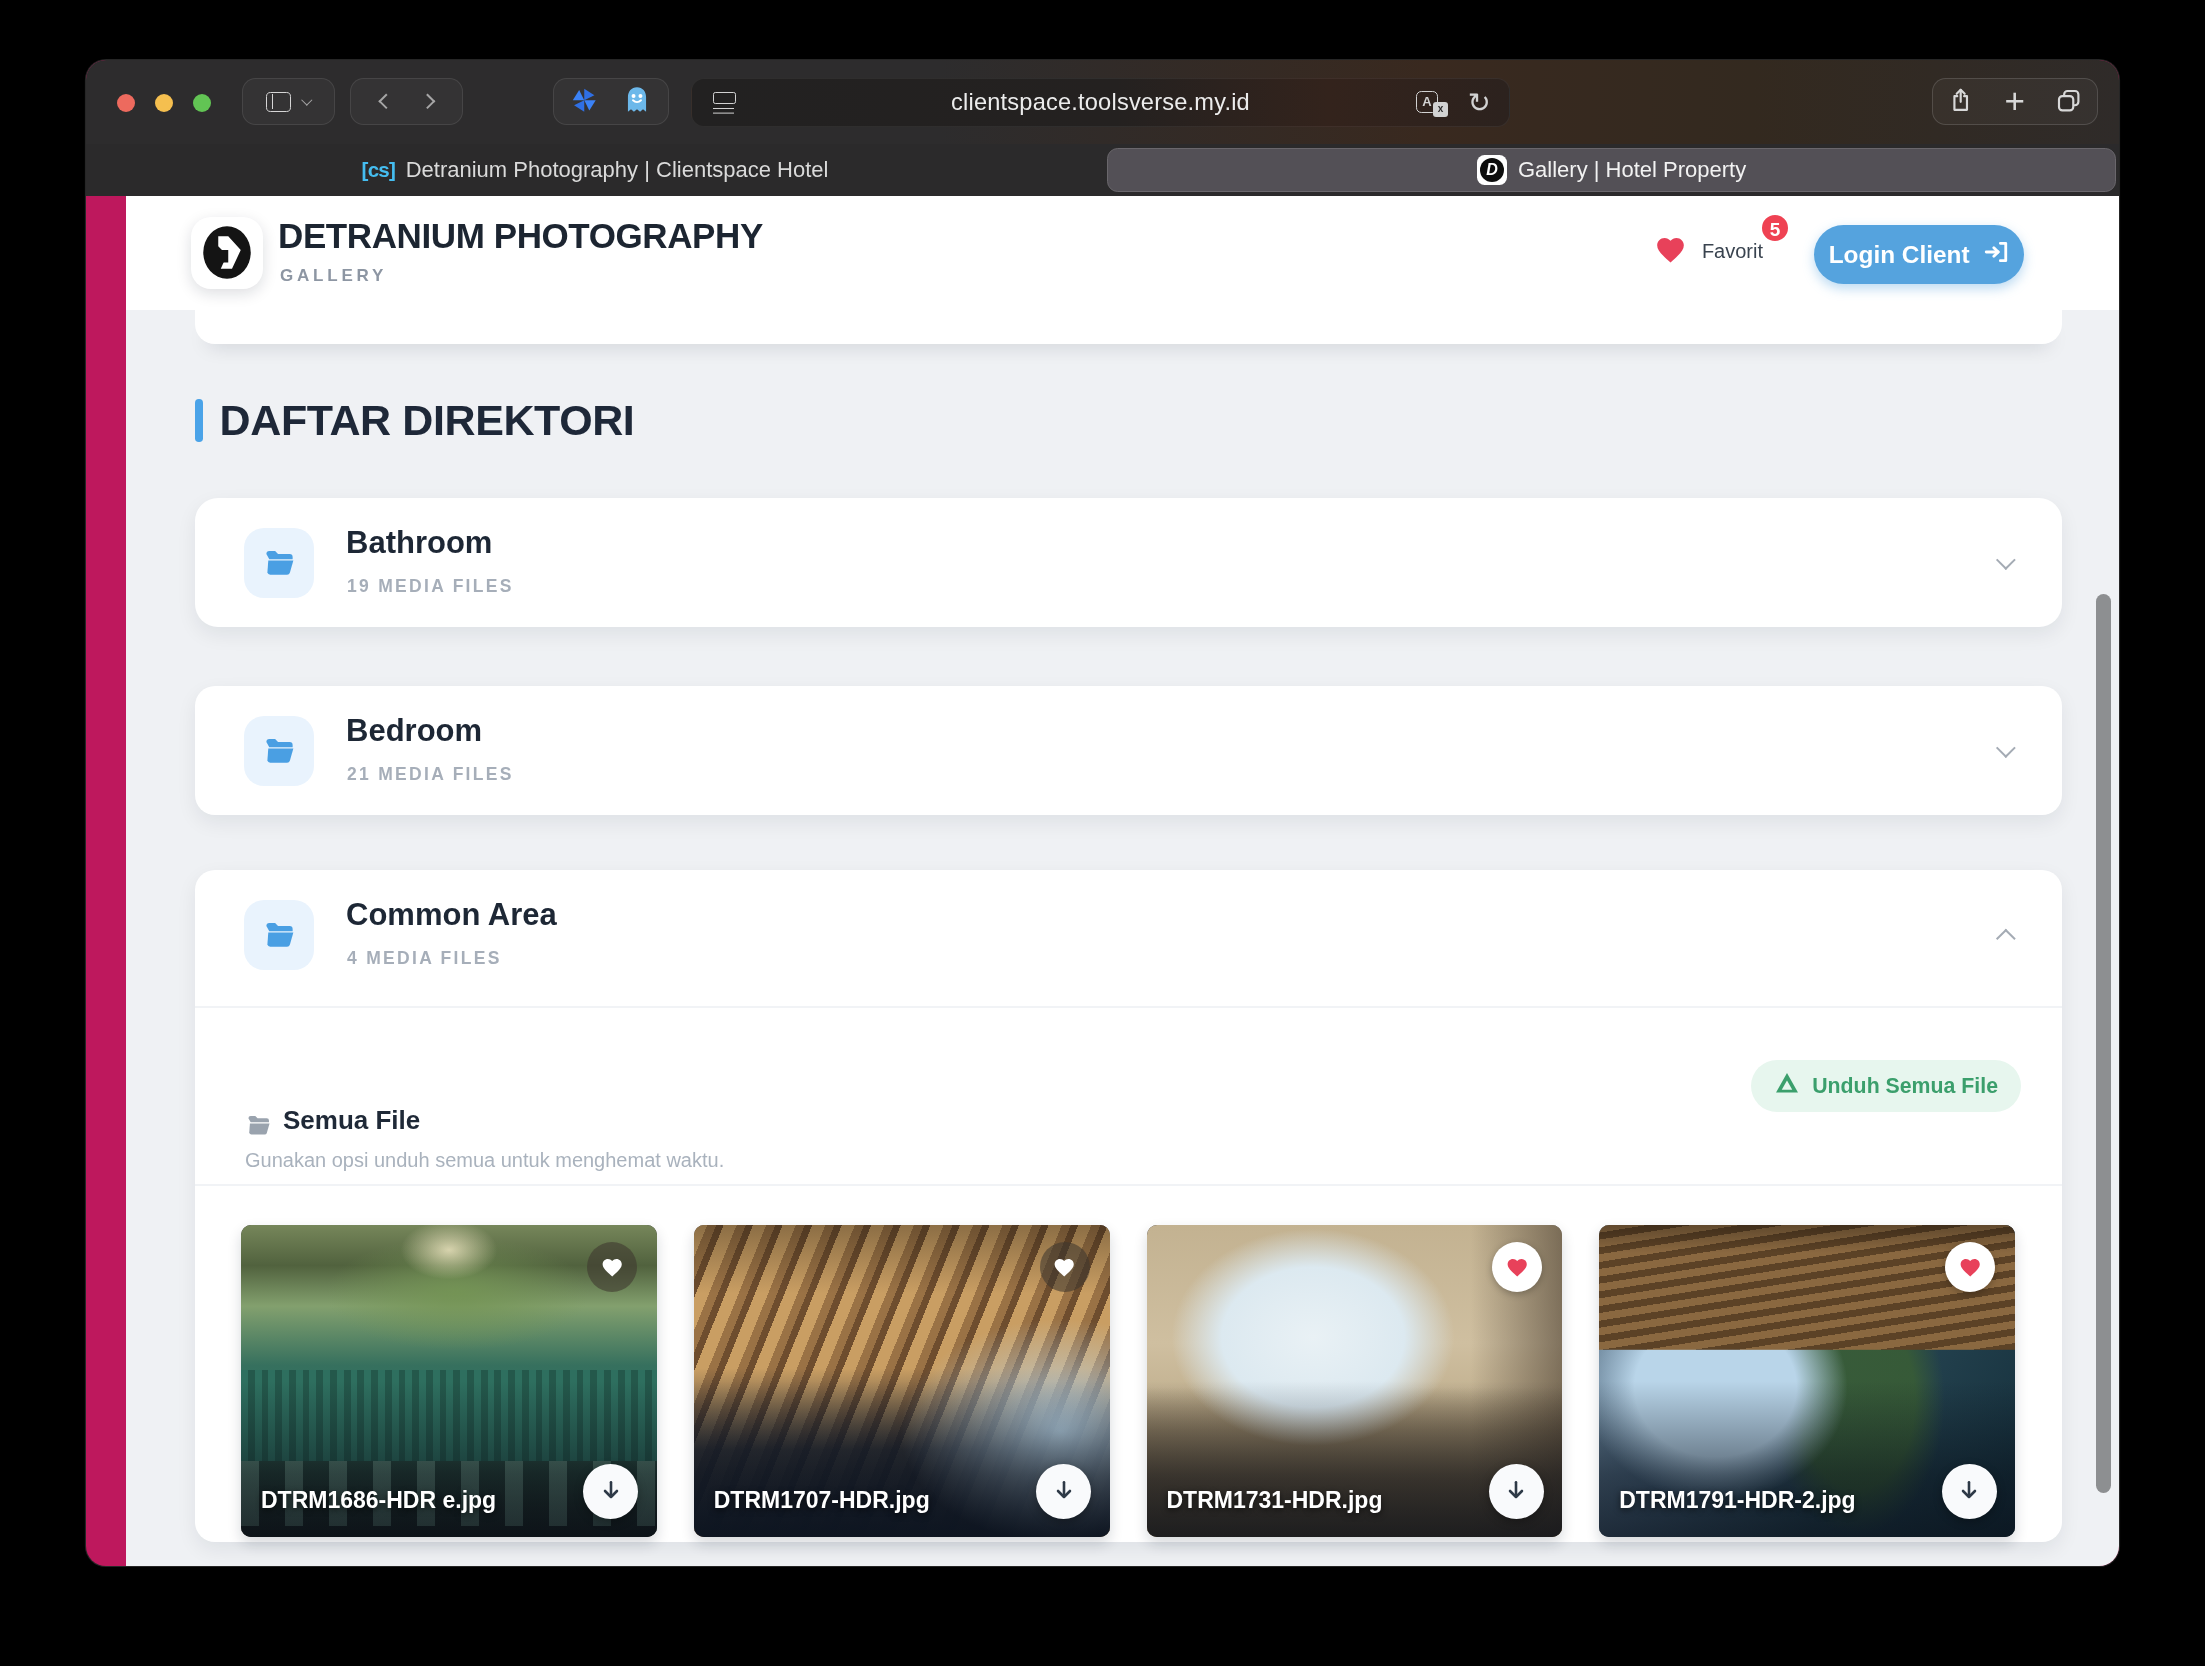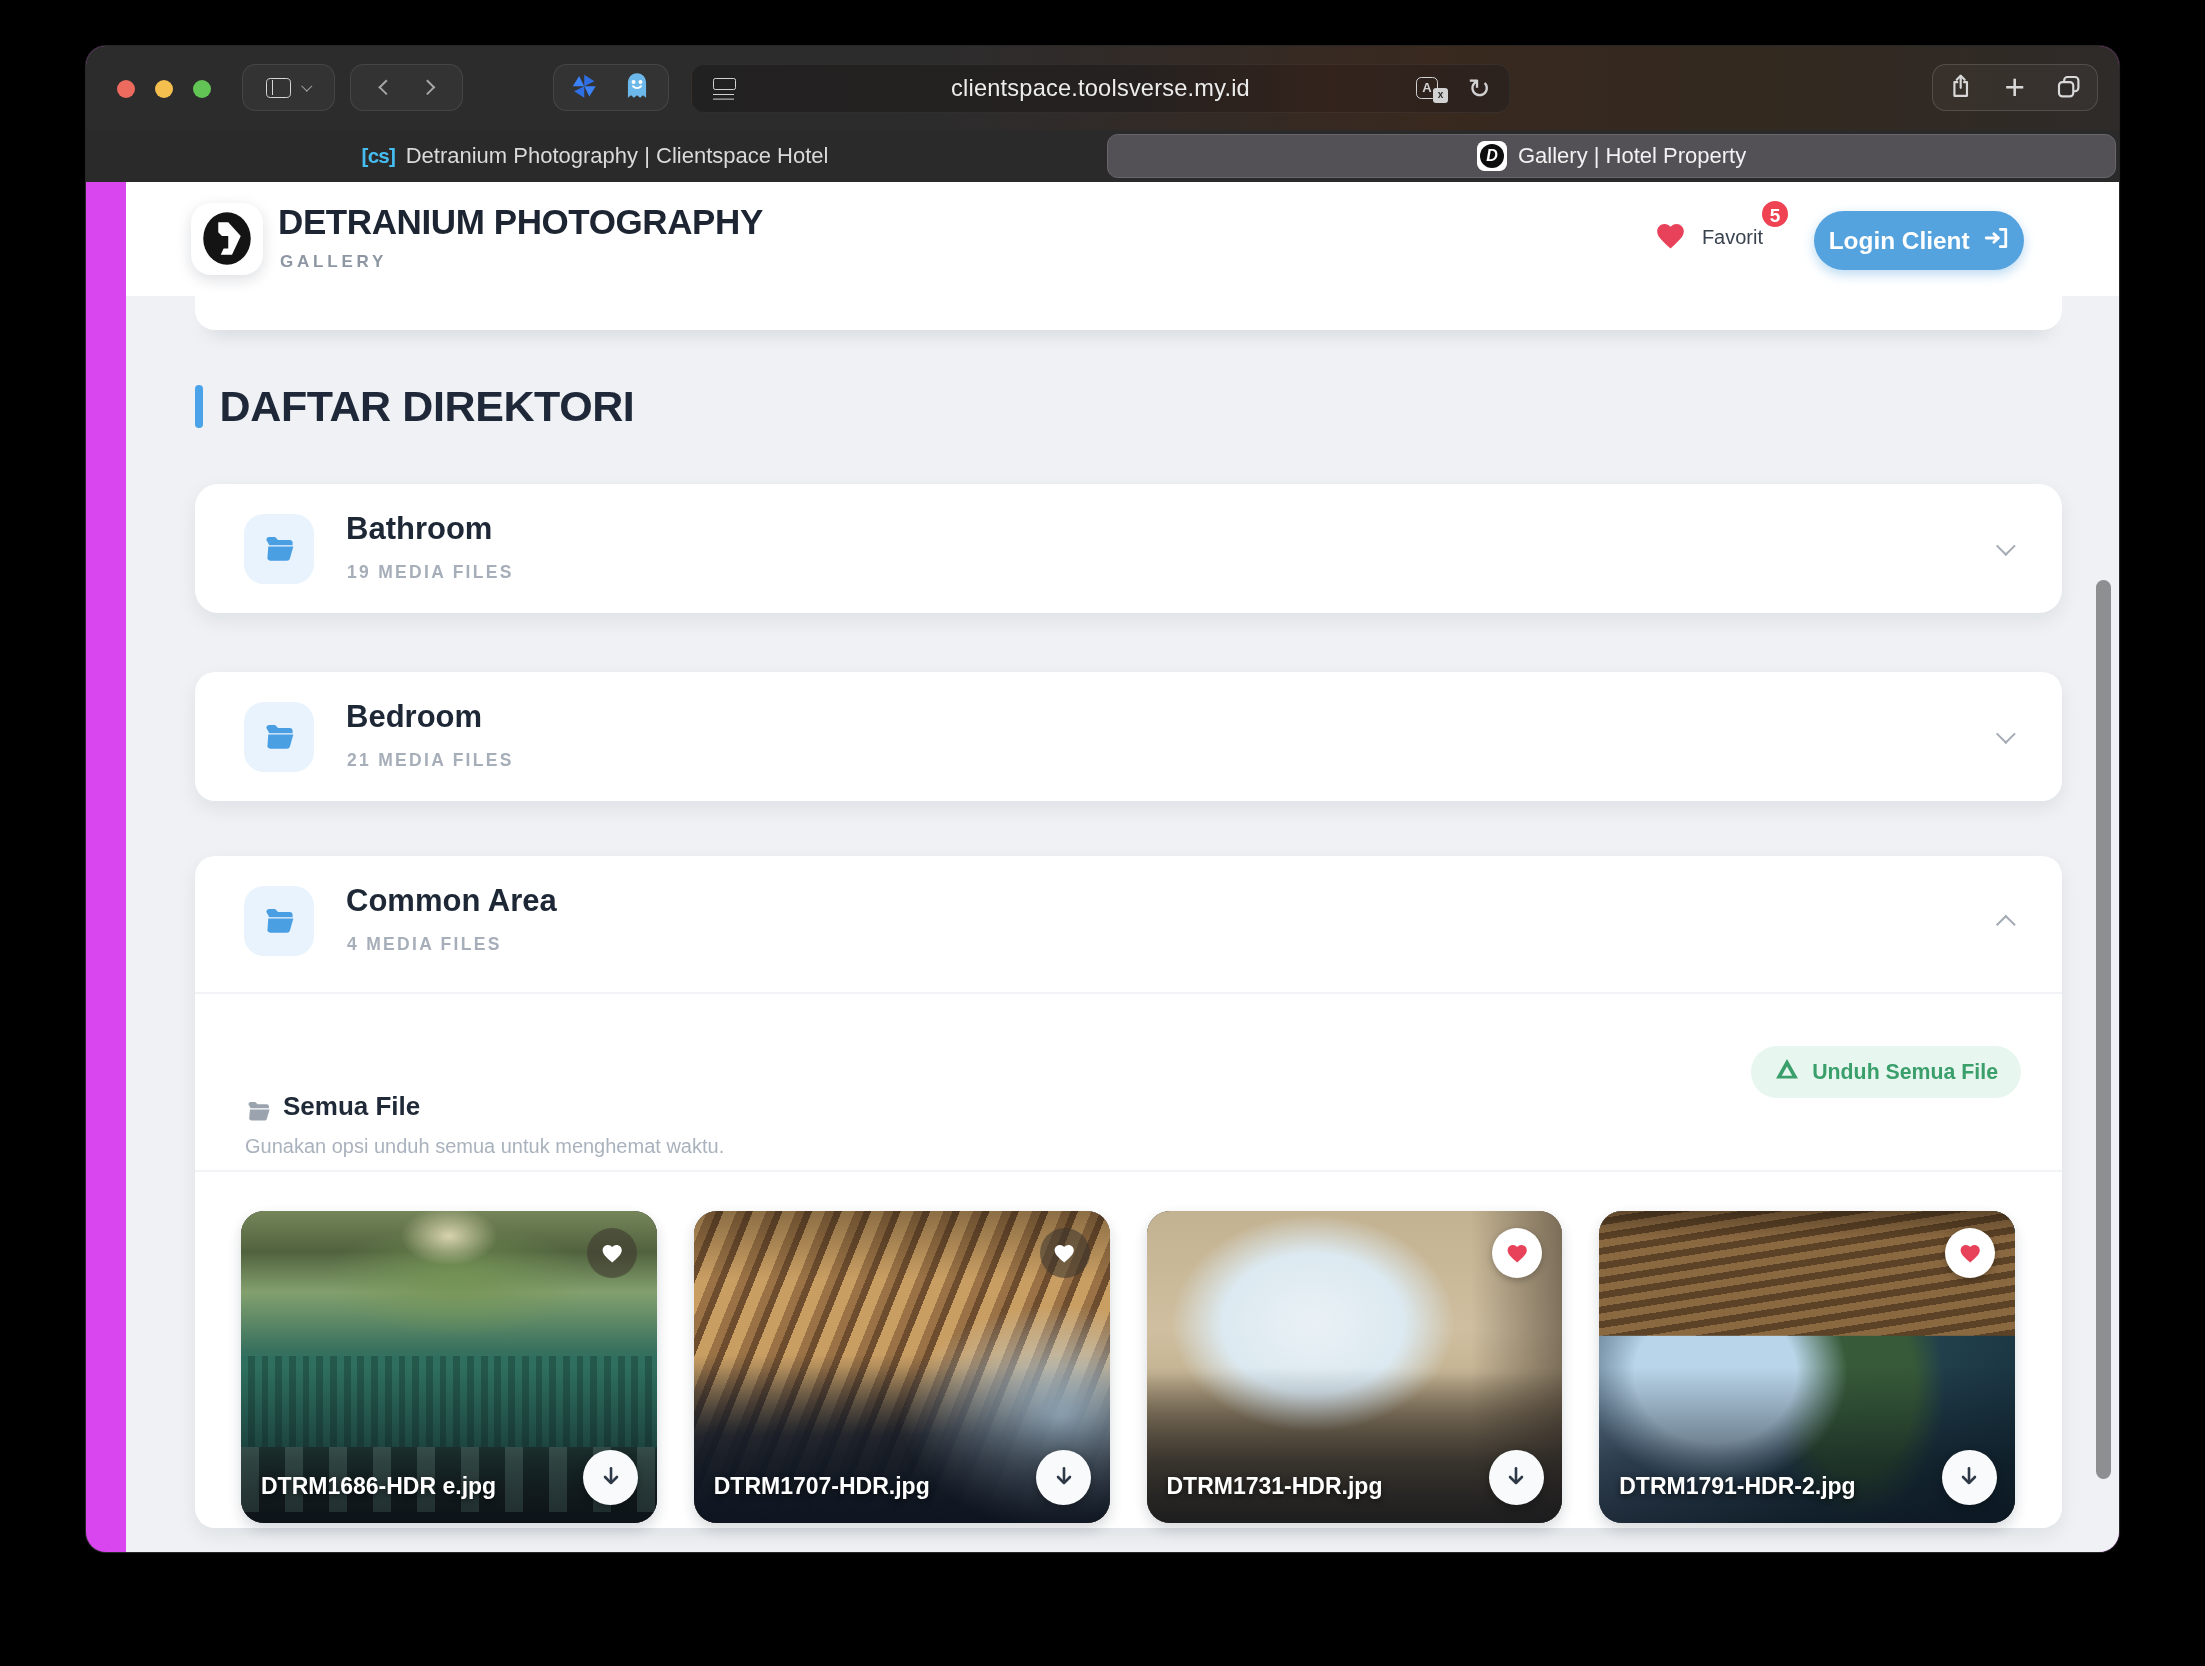--- a/index.html
+++ b/index.html
@@ -1,21 +1,21 @@
 <!DOCTYPE html>
 <html style="font-size:12.2px"><head>
 <meta charset="utf-8">
 <style>
   html,body{margin:0;padding:0;background:#000;width:2205px;height:1666px;overflow:hidden;
     font-family:"Liberation Sans",sans-serif;-webkit-font-smoothing:antialiased;}
   *{box-sizing:border-box;}
 
   
-  .window{position:absolute;left:86px;top:46px;width:2033px;height:1506px;border-radius:20px;
-    overflow:hidden;background:#d946ef;box-shadow:0 0 0 1.1px rgba(110,110,110,.35),0 23px 61px rgba(0,0,0,.6);}
+  .window{position:absolute;left:86px;top:60px;width:2033px;height:1506px;border-radius:20px;
+    overflow:hidden;background:#be185d;box-shadow:0 0 0 1.1px rgba(110,110,110,.35),0 23px 61px rgba(0,0,0,.6);}
 
   
   .toolbar{position:absolute;top:0;left:0;right:0;height:84px;
     background:linear-gradient(90deg,#2d2c2d 0%,#2d2c2d 42%,#39291f 66%,#33291f 82%,#2f2b29 100%);}
   .traffic{position:absolute;left:30.5px;top:34px;display:flex;gap:20px;}
   .dot{width:18.3px;height:18.3px;border-radius:50%;}
   .dot.r{background:#ed6a5e;} .dot.y{background:#f5bf4f;} .dot.g{background:#62c454;}
   .tb-group{position:absolute;top:18.3px;height:47px;border-radius:13.7px;display:flex;align-items:center;
     justify-content:center;background:rgba(255,255,255,.035);border:0.8px solid rgba(255,255,255,.09);}
   .g-sidebar{left:156px;width:93px;gap:12.2px;}
@@ -93,21 +93,21 @@
   .af-icon{position:absolute;left:50px;top:242px;}
   .af-title{position:absolute;left:88px;top:235px;font-size:26px;font-weight:800;color:#1f2937;}
   .af-desc{position:absolute;left:50px;top:279px;font-size:20px;color:#a9b2bd;}
   .download-all{position:absolute;right:41px;top:190px;height:52px;padding:14px 23px;border-radius:26px;background:#e7f6ee;
     color:#3b9f6c;font-size:21.3px;font-weight:700;display:flex;align-items:center;gap:12.2px;cursor:pointer;border:none;
     font-family:"Liberation Sans",sans-serif;}
 
   
   .file-grid{position:absolute;left:46px;top:355px;width:1774px;height:312px;display:grid;
     grid-template-columns:repeat(4,1fr);gap:37px;}
-  .file-card{position:relative;border-radius:23px;overflow:hidden;background:#333;box-shadow:0 6.1px 13.7px rgba(15,23,42,.16);}
+  .file-card{position:relative;border-radius:10px;overflow:hidden;background:#333;box-shadow:0 6.1px 13.7px rgba(15,23,42,.16);}
   .thumb{position:absolute;inset:0;cursor:pointer;background-repeat:no-repeat;}
   .t1{background-image:
       radial-gradient(69px 42px at 50% 8%, rgba(244,234,198,.8), rgba(244,234,198,0) 70%),
       radial-gradient(175px 76px at 52% 22%, rgba(116,148,84,.9), rgba(116,148,84,0) 75%),
       repeating-linear-gradient(90deg, #2e6f5f 0 6.9px, #24584b 6.9px 13.7px),
       repeating-linear-gradient(90deg, rgba(125,170,150,.55) 0 18.3px, rgba(0,0,0,0) 18.3px 44px),
       linear-gradient(180deg,#76865a 0%,#51623e 13%,#83a06e 26%,#36705e 45%,#2f7263 60%,#28453a 77%,#1f2d26 90%,#191f1b 100%);
     background-size:100% 100%,100% 100%,100% 91px,100% 76px,100% 100%;
     background-position:0 0,0 0,0 145px,0 225px,0 0;}
   .t2{background-image:

